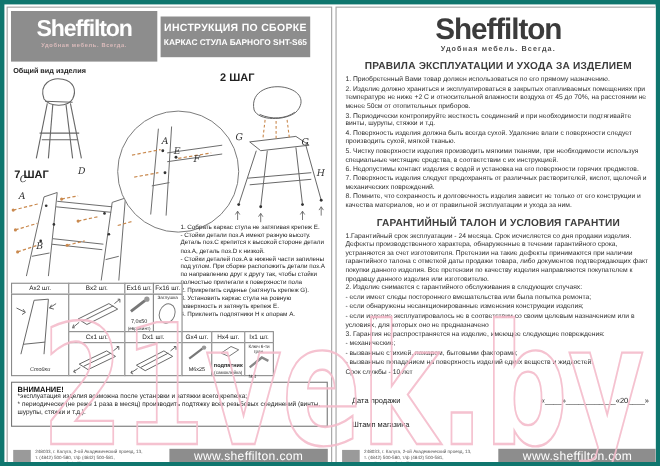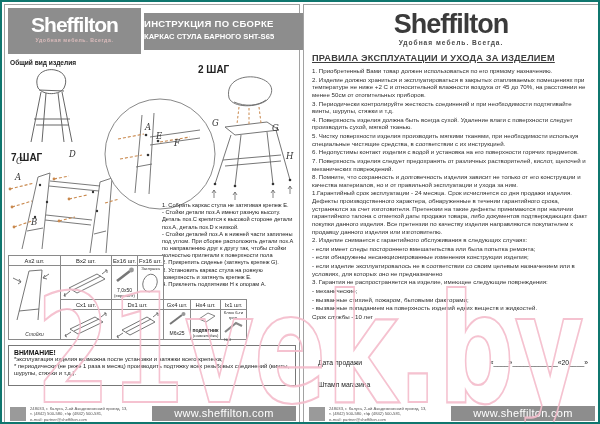--- a/index.html
+++ b/index.html
@@ -1,26 +1,26 @@
 <!DOCTYPE html>
 <html><head>
 <meta charset="utf-8">
 <style>
   * { margin:0; padding:0; box-sizing:border-box; }
   body { background:#e8e8e8; font-family:"Liberation Sans", sans-serif; }
-  .sheet { position:relative; width:600px; height:424px; background:#fff; border:2px solid #0f766e; overflow:hidden; }
+  .sheet { position:relative; width:600px; height:424px; background:#fff; border:4px solid #0f766e; overflow:hidden; }
   .page { position:absolute; top:2px; width:296px; height:419px; border:1px solid #a2a2a2; background:#fff; }
   .page.left { left:2px; }
   .page.right { left:301px; }
 
   
   .lp-logo { position:absolute; left:3px; top:3px; width:133px; height:46px; background:#8d8d8d; color:#fff; text-align:center; padding-top:7px; }
   .lp-logo .brand-name { font-size:21px; font-weight:bold; letter-spacing:-1px; line-height:20px; }
   .lp-logo .brand-tag { font-size:5.2px; font-weight:bold; color:#dcbcbc; letter-spacing:.6px; margin-top:2px; }
-  .lp-title { position:absolute; left:139px; top:8px; width:160px; height:37px; background:#8d8d8d; color:#fff; padding-top:5px; }
+  .lp-title { position:absolute; left:139px; top:8px; width:136px; height:37px; background:#8d8d8d; color:#fff; text-align:center; padding-top:5px; }
   .lp-title .t1 { font-size:9.5px; font-weight:bold; letter-spacing:.3px; }
   .lp-title .t2 { font-size:7.6px; font-weight:bold; margin-top:3px; }
   .overview-label { position:absolute; left:5px; top:54px; font-size:6.6px; font-weight:bold; color:#222; }
   .step-label { position:absolute; font-size:10px; font-weight:bold; color:#222; }
   .dlabel { position:absolute; font-family:"DejaVu Serif", serif; font-style:italic; font-size:8.5px; color:#333; z-index:5; }
   .assembly-text { position:absolute; left:157px; top:197px; width:134px; font-size:5.7px; line-height:1.26; color:#222; white-space:pre-line; }
   .cell { position:absolute; border:1px solid #8a8a8a; background:#fff; }
   .cell.hd { font-size:5.8px; color:#222; text-align:center; line-height:10px; }
   .cell .note { font-size:5px; color:#222; text-align:center; line-height:1.1; }
   .cell .note2 { font-size:4.2px; color:#333; text-align:center; line-height:1.1; }
@@ -33,21 +33,21 @@
   .footer { position:absolute; left:0; top:401px; width:100%; height:17px; }
   .f-square { position:absolute; left:5px; top:1px; width:16px; height:14px; background:#9a9a9a; }
   .f-addr { position:absolute; left:25px; top:0; width:120px; font-size:4.2px; line-height:1.25; color:#555; }
   .f-web { position:absolute; left:147px; top:0; width:144px; height:15px; background:#8d8d8d; color:#fff; font-size:11px; font-weight:normal; text-align:center; line-height:15px; letter-spacing:.3px; }
 
   
   .rp-inner { padding:5px 8px 0 8px; }
   .rp-logo { text-align:center; }
   .rp-logo .brand-name { font-size:27px; font-weight:bold; color:#3b3b3b; letter-spacing:-1px; line-height:28px; }
   .rp-logo .brand-tag { font-size:6.6px; font-weight:bold; color:#4a4a4a; letter-spacing:1px; margin-top:1px; }
-  .rp-h1 { font-size:9.2px; font-weight:bold; color:#3d3d3d; text-align:left; margin:7px 0 4px 0; letter-spacing:.2px;text-decoration:underline; }
+  .rp-h1 { font-size:9.2px; font-weight:bold; color:#3d3d3d; text-align:center; margin:7px 0 4px 0; letter-spacing:.2px; }
   .rp-p { font-size:6.15px; color:#2e2e2e; line-height:1.24; margin-bottom:1px; }
   .sale-row { position:absolute; left:14px; right:10px; top:354px; display:flex; justify-content:space-between; font-size:6.8px; color:#222; }
   .stamp-label { position:absolute; left:14px; top:376px; font-size:6.8px; color:#222; }
 
   .diagram { position:absolute; }
   .watermark { position:absolute; left:0; top:0; z-index:40; pointer-events:none; }
 </style>
 </head>
 <body>
 
@@ -310,20 +310,21 @@
       </div>
       <div class="rp-h1">ПРАВИЛА ЭКСПЛУАТАЦИИ И УХОДА ЗА ИЗДЕЛИЕМ</div>
       <div class="rp-p">1. Приобретенный Вами товар должен использоваться по его прямому назначению.</div>
       <div class="rp-p">2. Изделие должно храниться и эксплуатироваться в закрытых отапливаемых помещениях при температуре не ниже +2 С и относительной влажности воздуха от 45 до 70%, на расстоянии не менее 50см от отопительных приборов.</div>
       <div class="rp-p">3. Периодически контролируйте жесткость соединений и при необходимости подтягивайте винты, шурупы, стяжки и т.д.</div>
       <div class="rp-p">4. Поверхность изделия должна быть всегда сухой. Удаление влаги с поверхности следует производить сухой, мягкой тканью.</div>
       <div class="rp-p">5. Чистку поверхности изделия производить мягкими тканями, при необходимости используя специальные чистящие средства, в соответствии с их инструкцией.</div>
       <div class="rp-p">6. Недопустимы контакт изделия с водой и установка на его поверхности горячих предметов.</div>
       <div class="rp-p">7. Поверхность изделия следует  предохранять от различных растворителей, кислот, щелочей и механических повреждений.</div>
       <div class="rp-p">8. Помните, что сохранность и долговечность изделия зависит не только от его конструкции и качества материалов, но и от правильной эксплуатации и ухода за ним.</div>
+      <div class="rp-h1">ГАРАНТИЙНЫЙ ТАЛОН И УСЛОВИЯ ГАРАНТИИ</div>
       <div class="rp-p">1.Гарантийный срок эксплуатации - 24 месяца. Срок исчисляется со дня продажи изделия. Дефекты производственного характера, обнаруженные в течении гарантийного срока, устраняются за счет изготовителя. Претензии на такие дефекты принимаются при наличии гарантийного талона с отметкой даты продажи товара, либо документов подтверждающих факт покупки данного изделия. Все претензии по качеству изделия направляются покупателем к продавцу данного изделия или изготовителю.</div>
       <div class="rp-p">2. Изделие снимается с гарантийного обслуживания в следующих случаях:</div>
       <div class="rp-p">- если имеет следы постороннего вмешательства или была попытка ремонта;</div>
       <div class="rp-p">- если обнаружены несанкционированные изменения конструкции изделия;</div>
       <div class="rp-p">- если изделие эксплуатировалось не в соответствии со своим целевым назначением или в условиях, для которых оно не предназначено</div>
       <div class="rp-p">3. Гарантия не распространяется на изделие, имеющее следующие повреждения:</div>
       <div class="rp-p">- механические;</div>
       <div class="rp-p">- вызванные стихией, пожаром, бытовыми факторами;</div>
       <div class="rp-p">- вызванные попаданием на поверхность изделий едких веществ и жидкостей.</div>
       <div class="rp-p">Срок службы - 10 лет</div>

